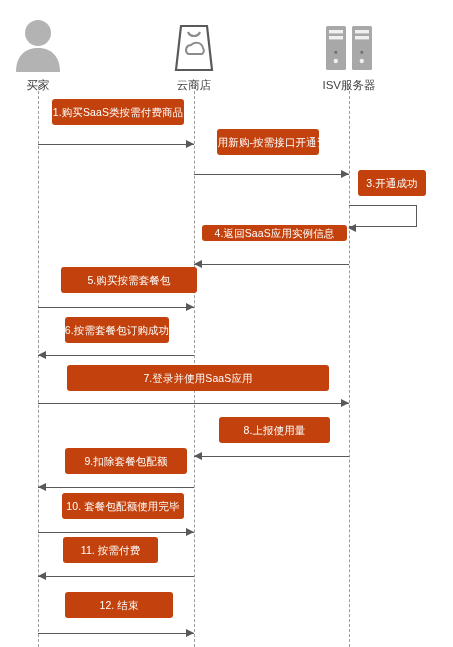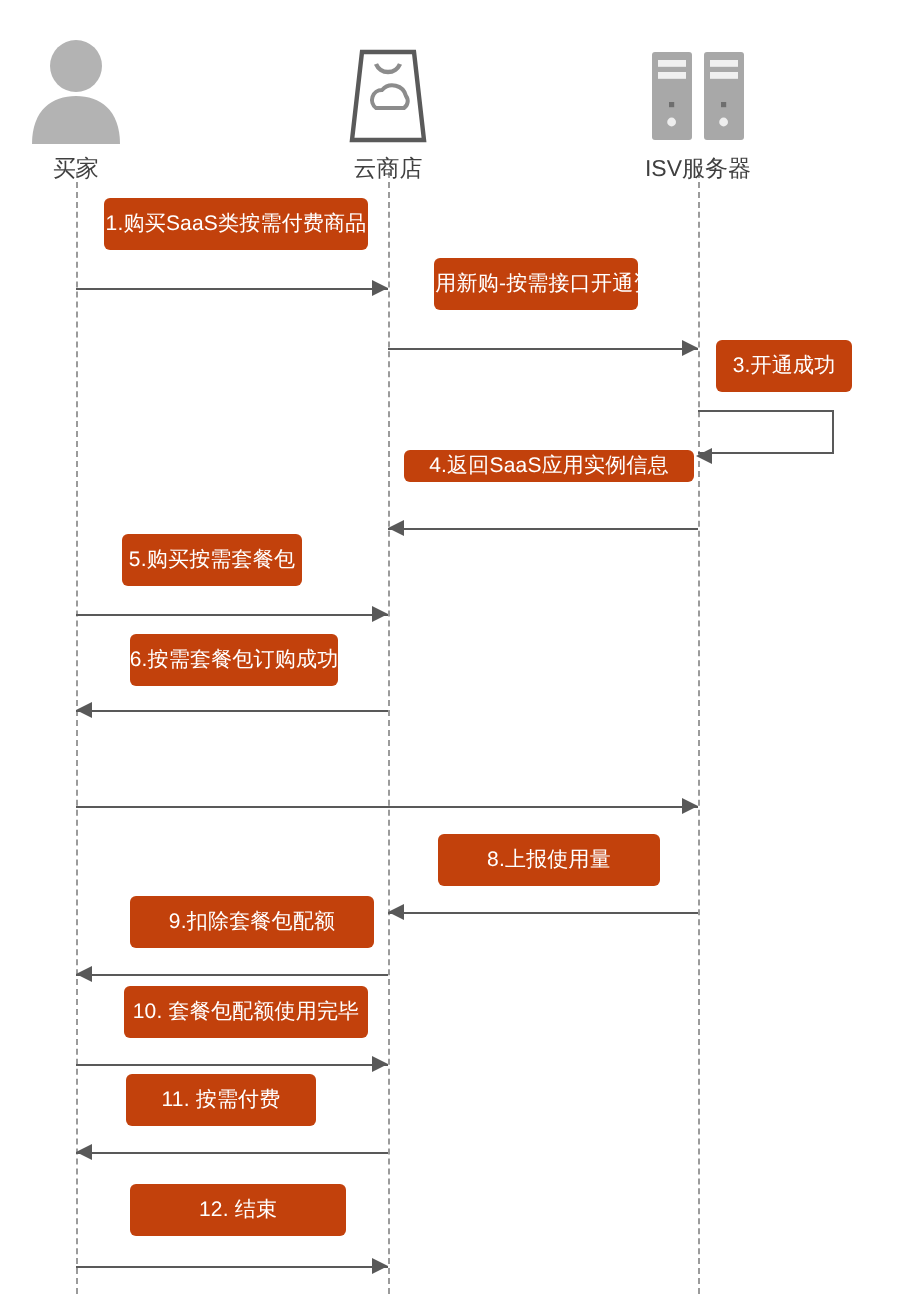--- a/index.html
+++ b/index.html
@@ -171,32 +171,33 @@
   <div class="self-loop" style="left:349px; top:205px; width:68px; height:22px;">
     <div class="head"></div>
   </div>
 
   <div class="msg-box" style="left:202px; top:225px; width:145px; height:16px;">4.返回SaaS应用实例信息</div>
   <div class="arrow left" style="left:194px; top:260px; width:155px;">
     <div class="shaft"></div>
     <div class="head"></div>
   </div>
 
-  <div class="msg-box" style="left:61px; top:267px; width:90px; height:26px;">5.购买按需套餐包</div>
+  <div class="msg-box" style="left:61px; top:267px; width:136px; height:26px;">5.购买按需套餐包</div>
   <div class="arrow right" style="left:38px; top:303px; width:156px;">
     <div class="shaft"></div>
     <div class="head"></div>
   </div>
 
   <div class="msg-box" style="left:65px; top:317px; width:104px; height:26px;">6.按需套餐包订购成功</div>
   <div class="arrow left" style="left:38px; top:351px; width:156px;">
     <div class="shaft"></div>
     <div class="head"></div>
   </div>
 
+  <div class="msg-box" style="left:67px; top:365px; width:262px; height:26px;">7.登录并使用SaaS应用</div>
   <div class="arrow right" style="left:38px; top:399px; width:311px;">
     <div class="shaft"></div>
     <div class="head"></div>
   </div>
 
   <div class="msg-box" style="left:219px; top:417px; width:111px; height:26px;">8.上报使用量</div>
   <div class="arrow left" style="left:194px; top:452px; width:155px;">
     <div class="shaft"></div>
     <div class="head"></div>
   </div>

